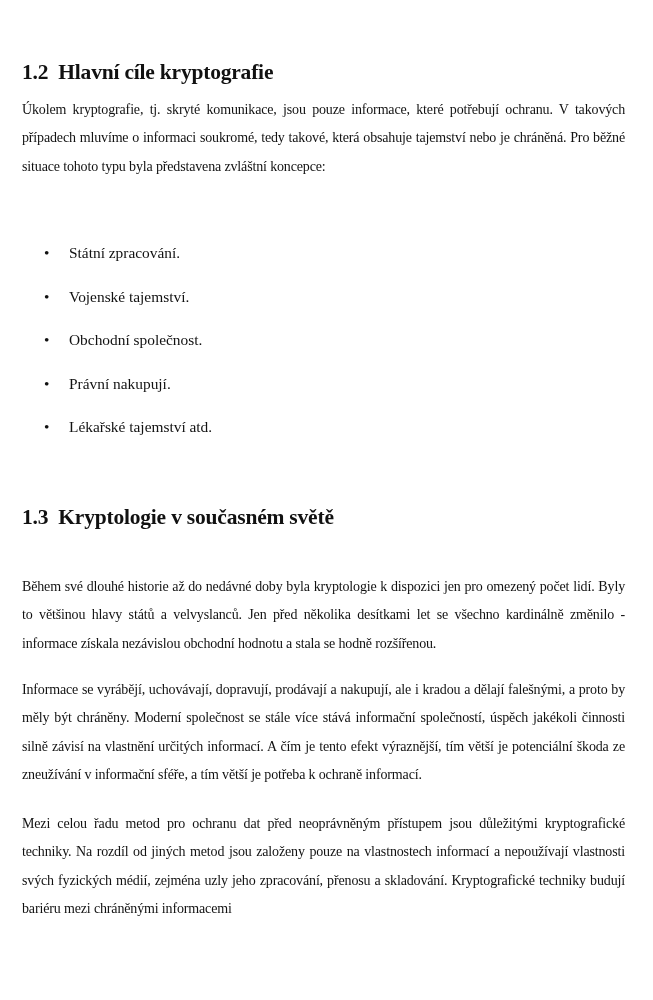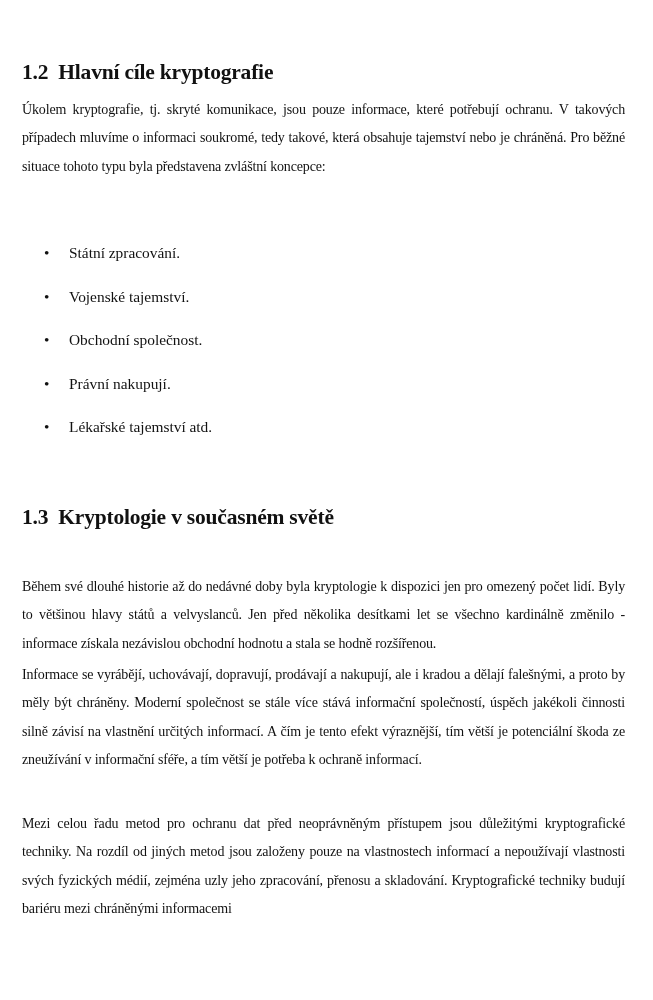--- a/index.html
+++ b/index.html
@@ -52,21 +52,21 @@
     ul.bullets li .bullet {
       position: absolute;
       left: 22px;
       top: 0;
     }
     #h12 { position: absolute; top: 59px; }
     #p1 { position: absolute; top: 96px; }
     #list1 { position: absolute; top: 243px; }
     #h13 { position: absolute; top: 504px; }
     #p2 { position: absolute; top: 573px; }
-    #p3 { position: absolute; top: 661px; }
+    #p3 { position: absolute; top: 676px; }
     #p4 { position: absolute; top: 810px; }
   </style>
 </head>
 <body>
 
 <div class="page">
 
   <h2 id="h12" class="section-heading">
     <span class="num">1.2</span><span>Hlavní cíle kryptografie</span>
   </h2>

